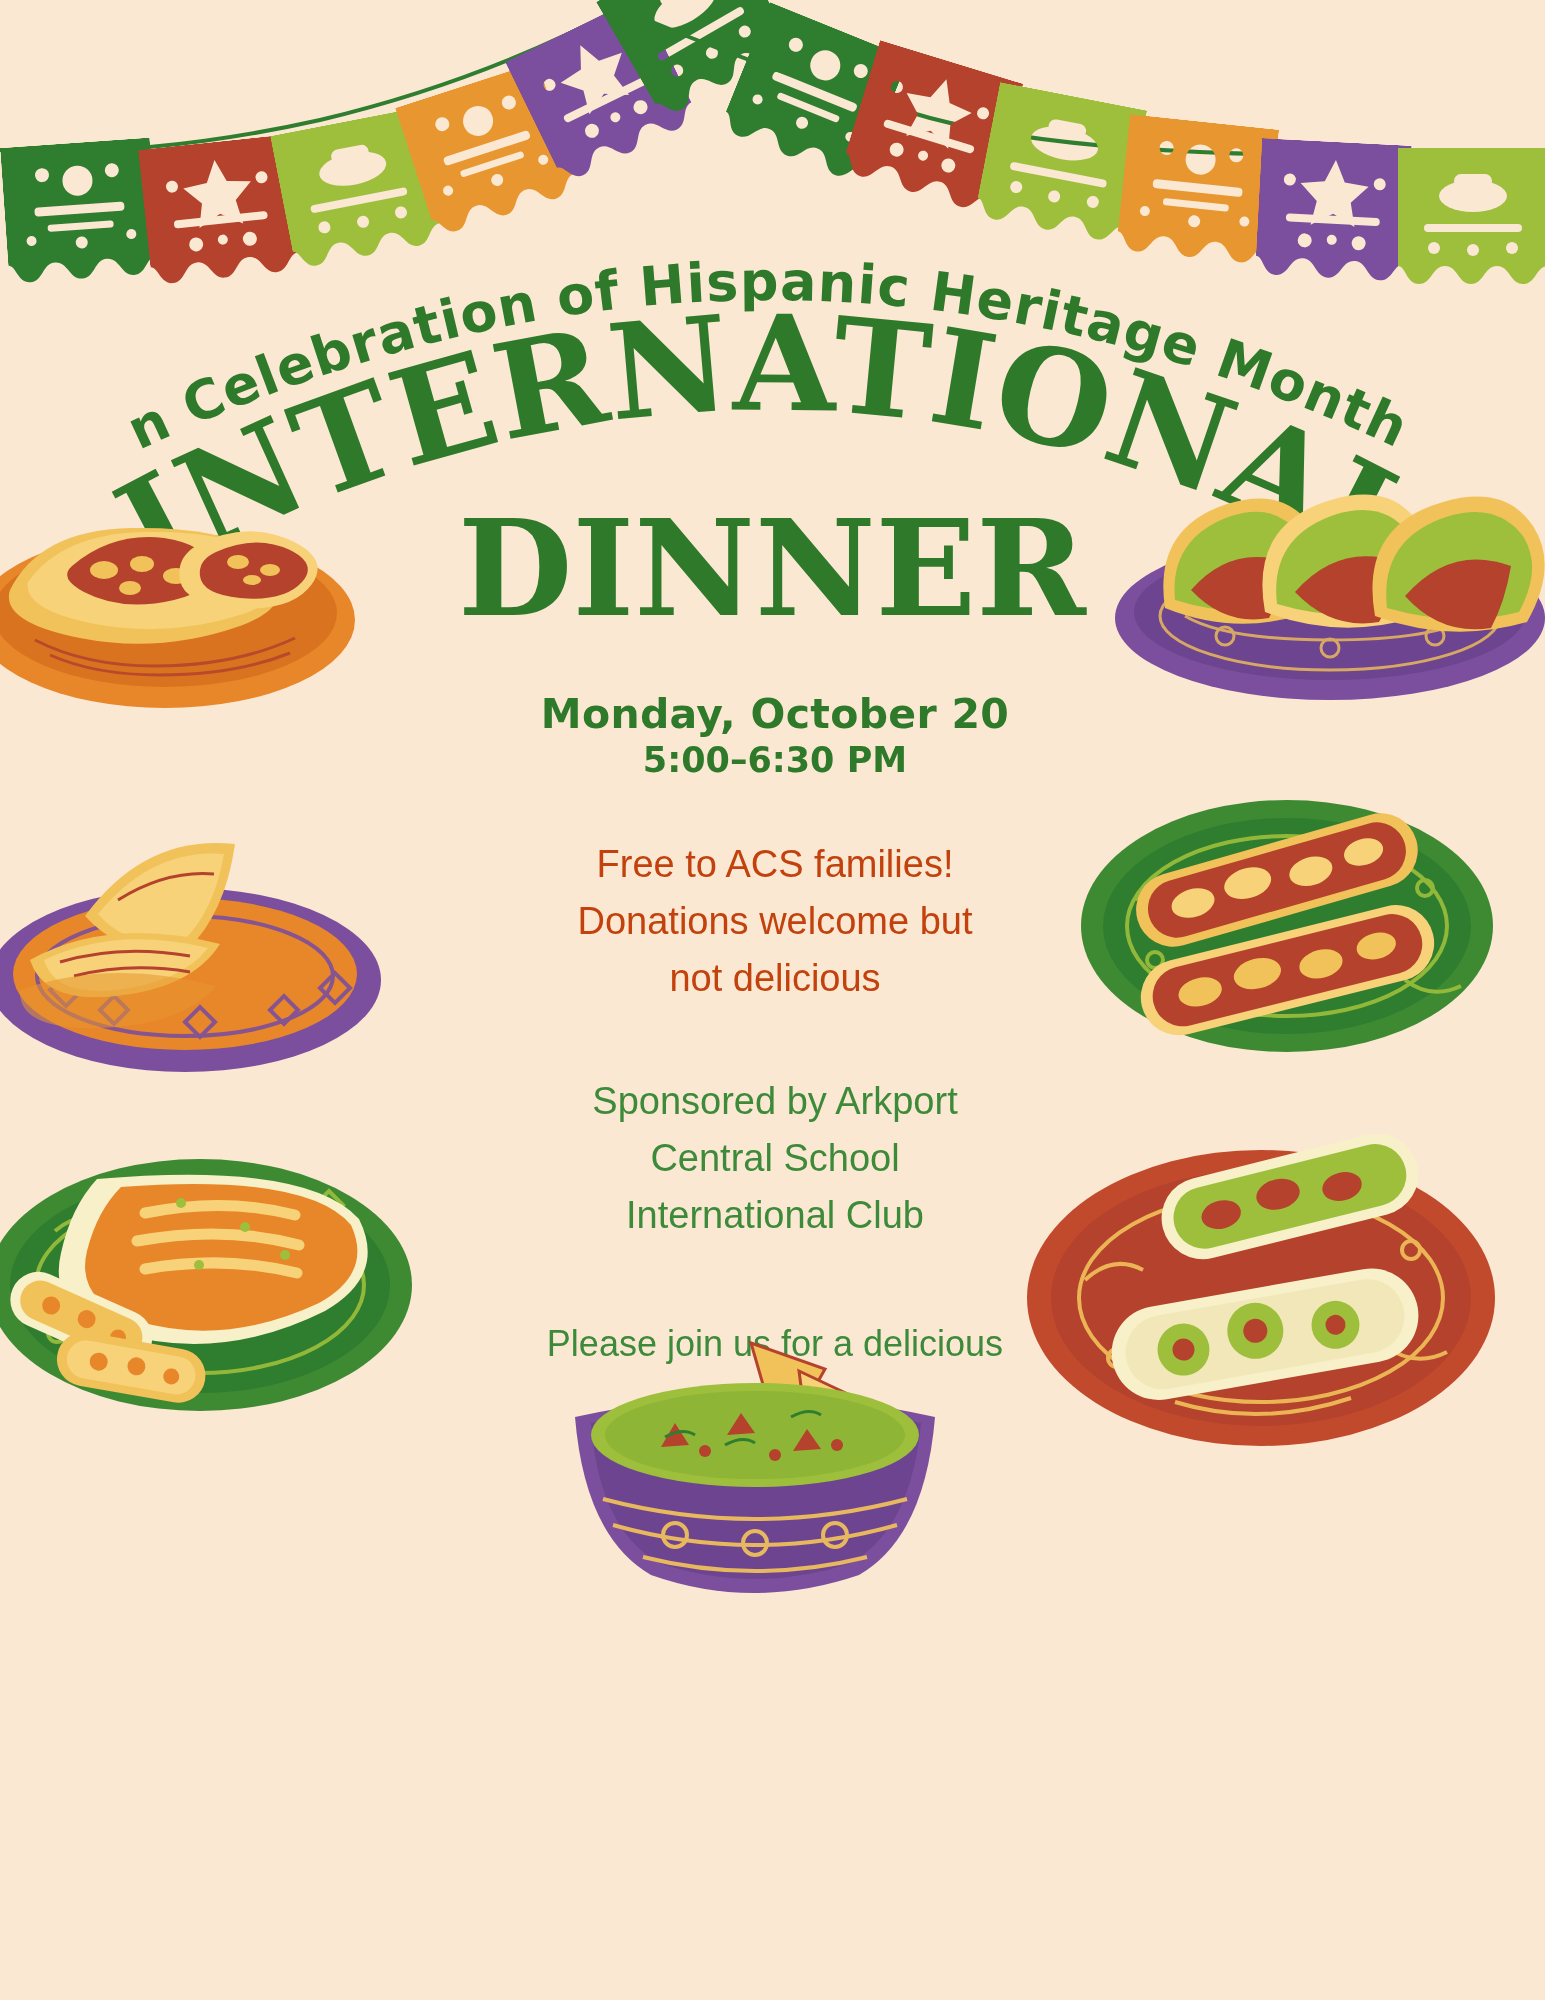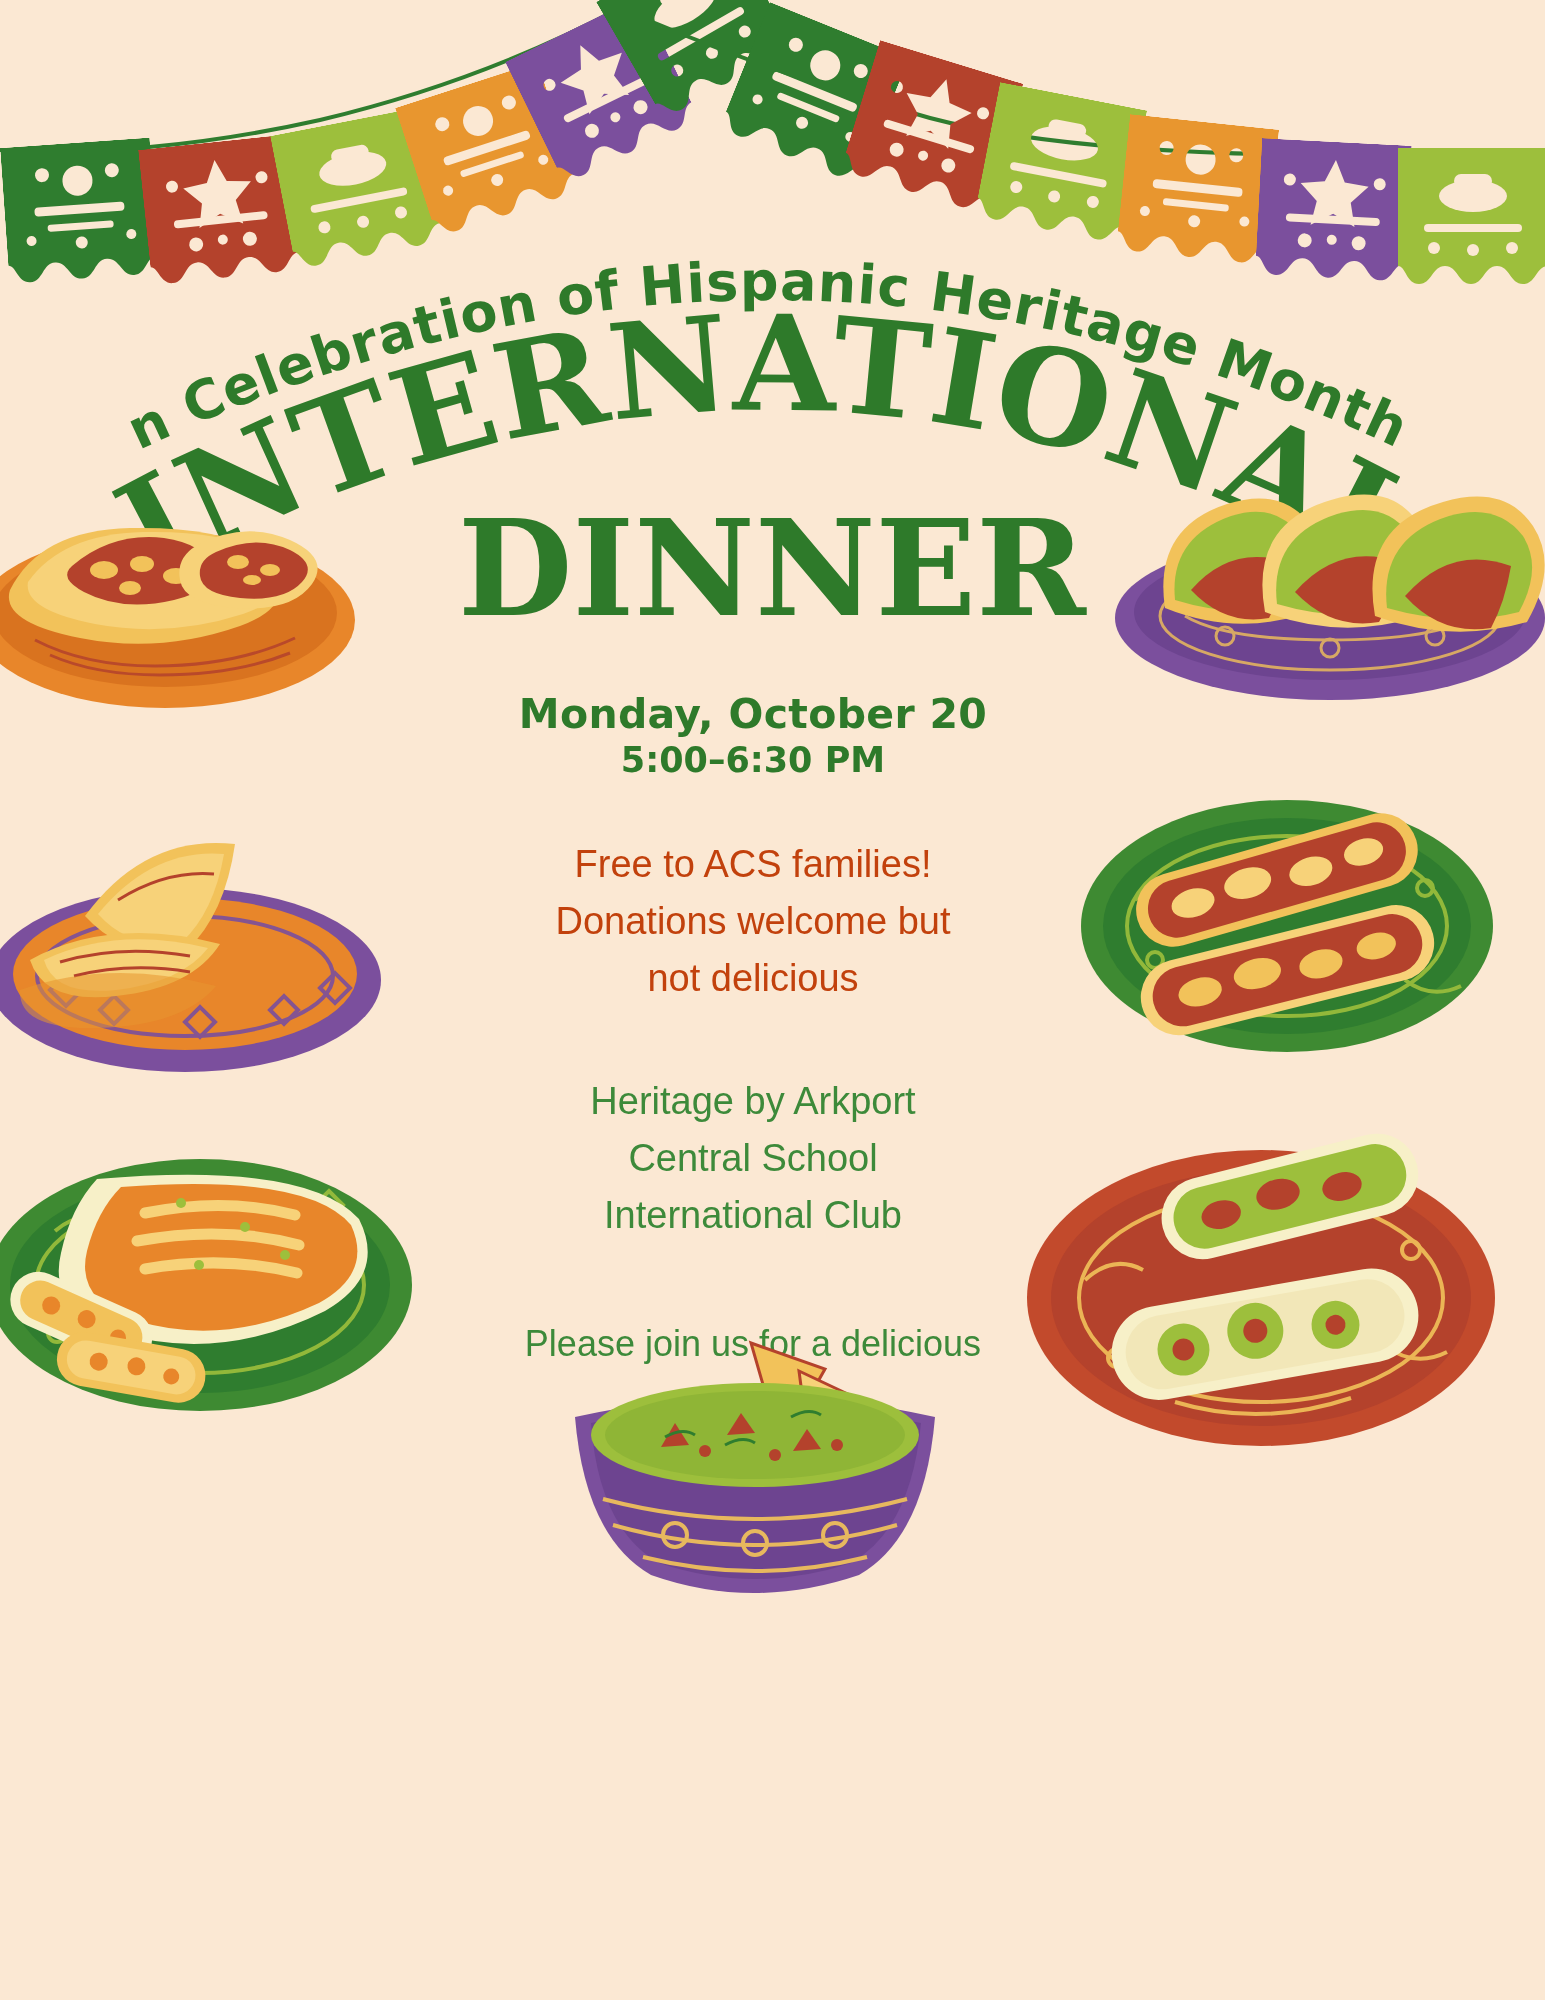--- a/index.html
+++ b/index.html
@@ -29,21 +29,21 @@
     top: 215px;
     left: 0;
     width: 1545px;
     height: 420px;
   }
   .arc-wrap svg { display: block; }
 
   
   .center-col {
     position: absolute;
-    left: 368px;
+    left: 390px;
     width: 770px;
     top: 690px;
     text-align: center;
     color: #2f7a2f;
   }
   .date-line {
     font-family: "DejaVu Sans", sans-serif;
     font-weight: bold;
     font-size: 41px;
     line-height: 1.18;
@@ -232,21 +232,21 @@
     <div class="time-line">5:00–6:30 PM</div>
 
 
     <div class="freeblk">
       <div>Free to ACS families!</div>
       <div>Donations welcome but</div>
       <div>not delicious</div>
     </div>
 
     <div class="sponsor">
-      <div>Heritage by Arkport</div>
+      <div>Sponsored by Arkport</div>
       <div>Central School</div>
       <div>International Club</div>
     </div>
 
     <div class="invite">
       <div>Please join us for a delicious</div>
       <div>meal!</div>
     </div>
   </div>
 

